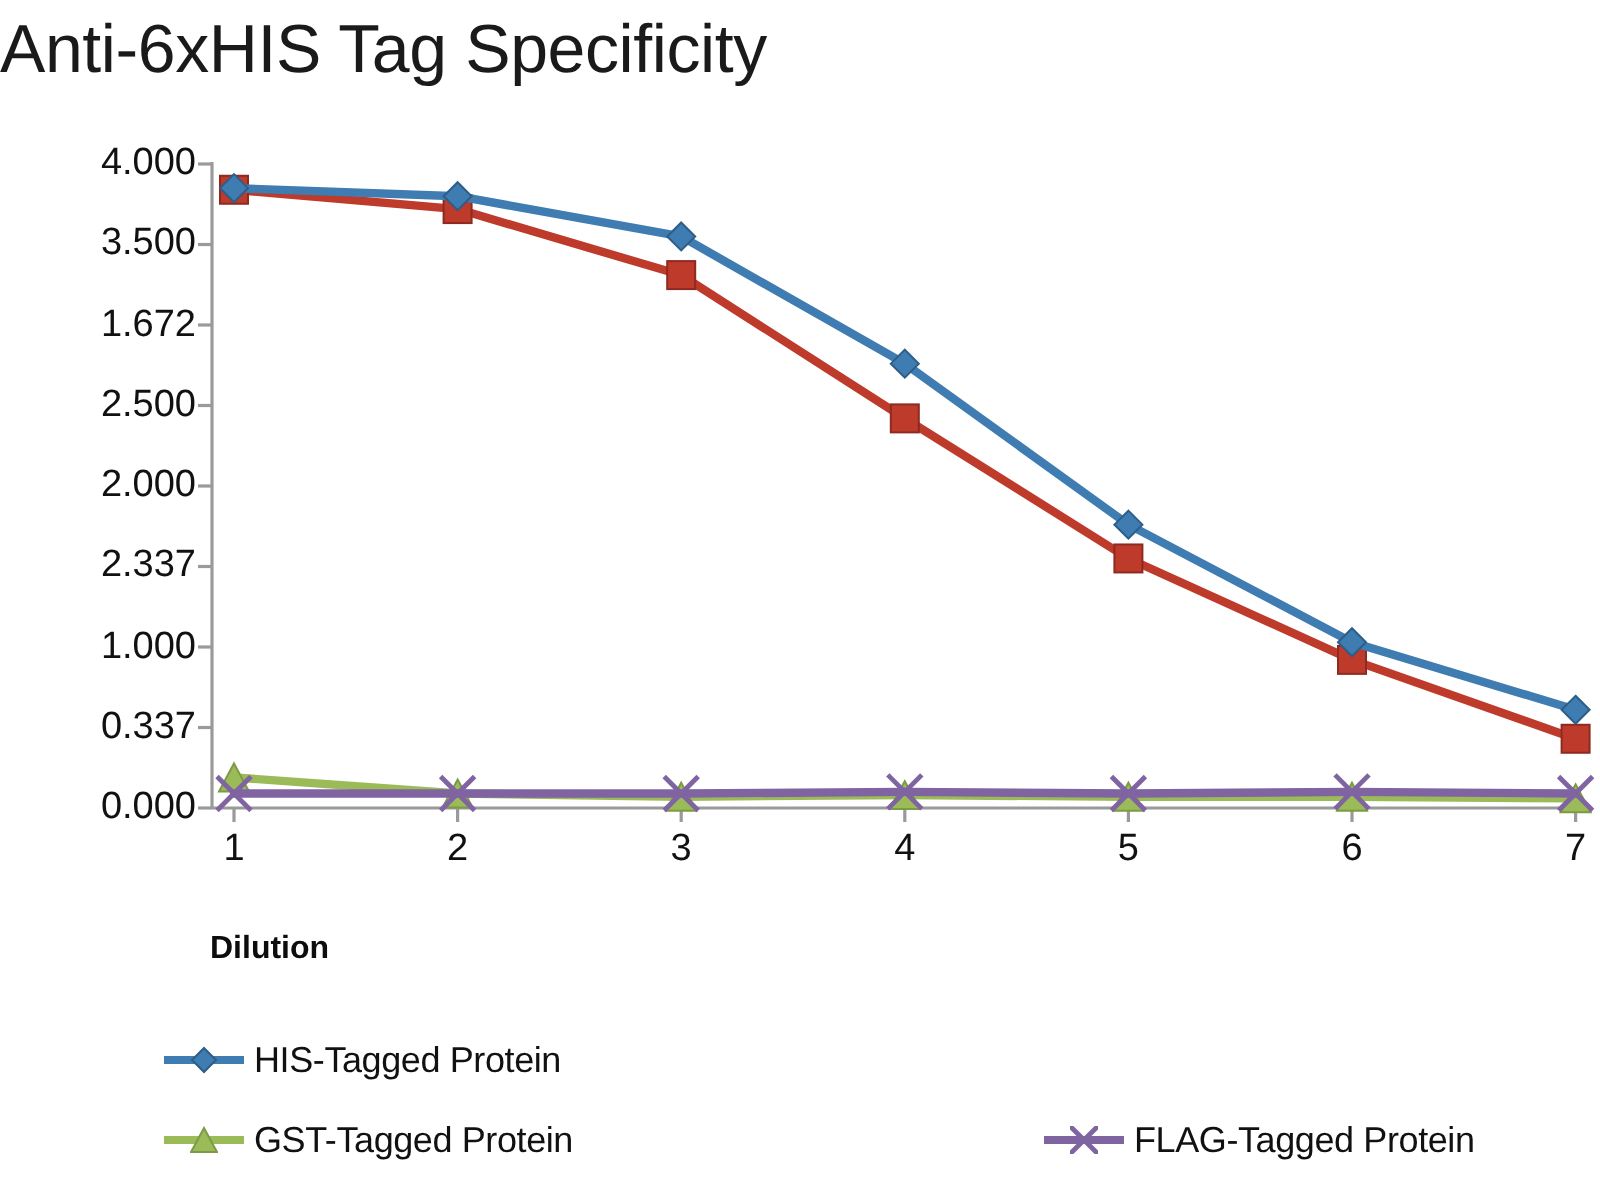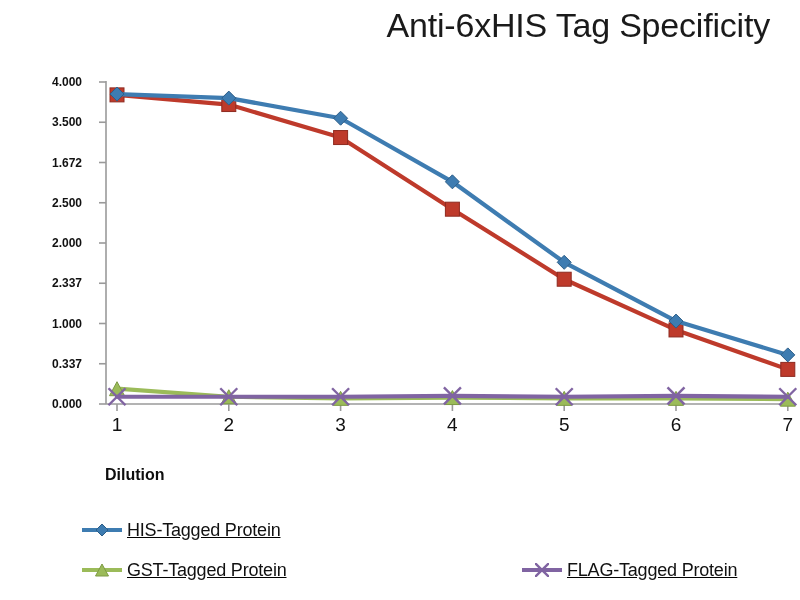--- a/index.html
+++ b/index.html
@@ -13,46 +13,45 @@
     height: 600px;
     background: #ffffff;
     font-family: "Liberation Sans", sans-serif;
     overflow: hidden;
   }
   #chart-title {
     position: absolute;
     top: 6px;
     left: 0;
     width: 770px;
-    text-align: right;
+    text-align: left;
     font-size: 34px;
     font-weight: normal;
     color: #1a1a1a;
     letter-spacing: -0.2px;
     white-space: nowrap;
   }
   #xlabel {
     position: absolute;
     left: 105px;
     top: 466px;
     width: 690px;
     text-align: left;
     font-size: 16px;
     font-weight: bold;
     color: #0d0d0d;
   }
   .ytick {
     position: absolute;
-    right: 16px;
+    right: 0;
     width: 66px;
     text-align: right;
-    font-size: 12px;
+    font-size: 19px;
     color: #111111;
     transform: translateY(-50%);
-    font-weight: bold;
   }
   #ytick-wrap {
     position: absolute;
     left: 24px;
     top: 0;
     width: 74px;
     height: 600px;
   }
   .xtick {
     position: absolute;
@@ -73,21 +72,20 @@
     left: 60px;
     top: 508px;
     width: 740px;
     height: 86px;
   }
   .legend-item {
     position: absolute;
     display: flex;
     align-items: center;
     height: 28px;
-    text-decoration: underline;
   }
   .legend-item.col0 { left: 22px; }
   .legend-item.col1 { left: 462px; }
   .legend-item.row0 { top: 8px; }
   .legend-item.row1 { top: 48px; }
   .legend-key {
     position: relative;
     width: 40px;
     height: 20px;
     margin-right: 5px;

